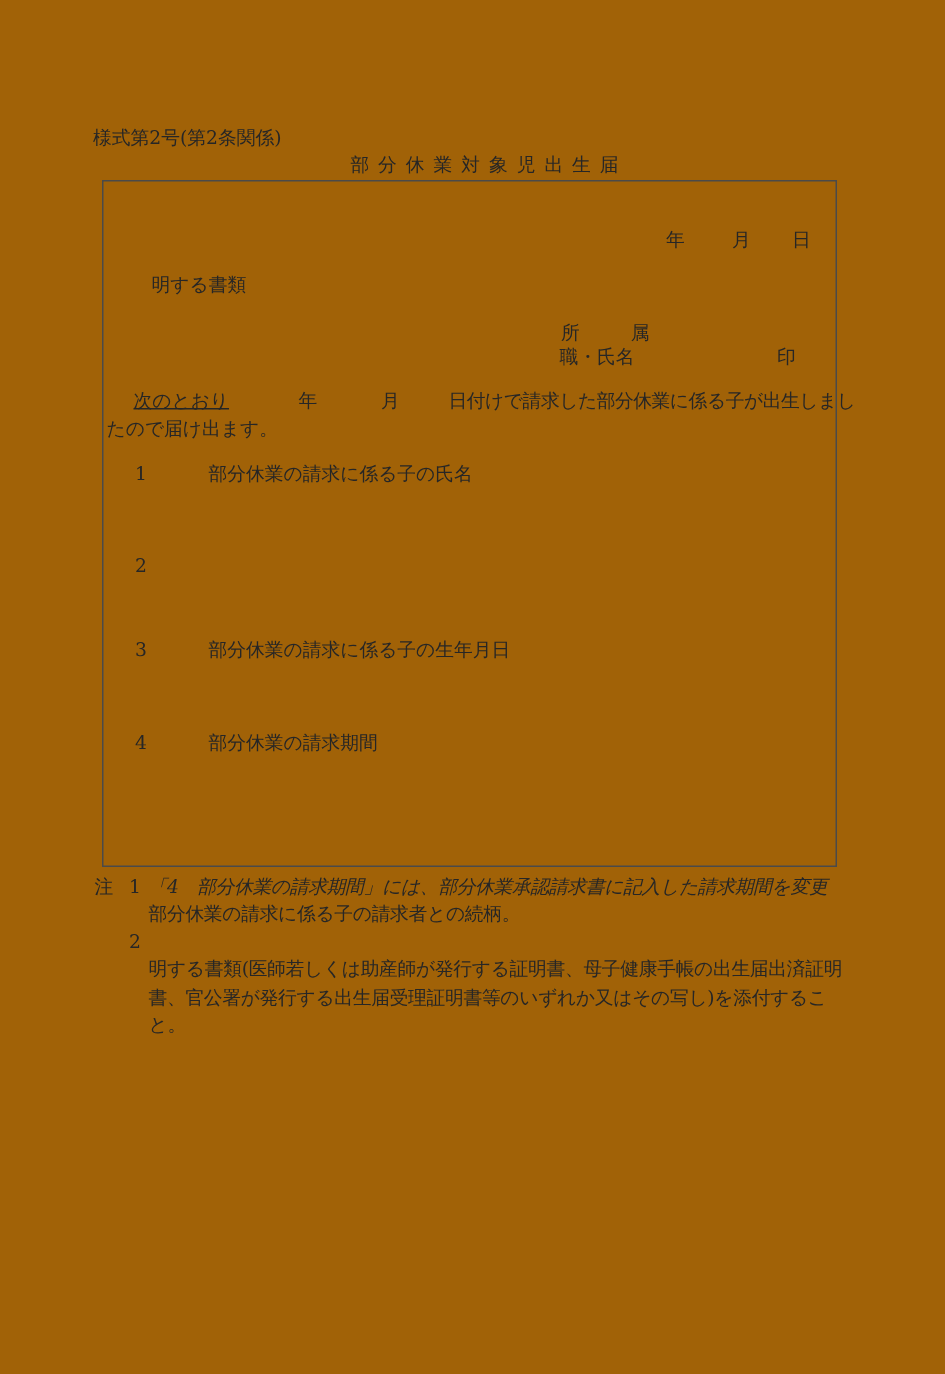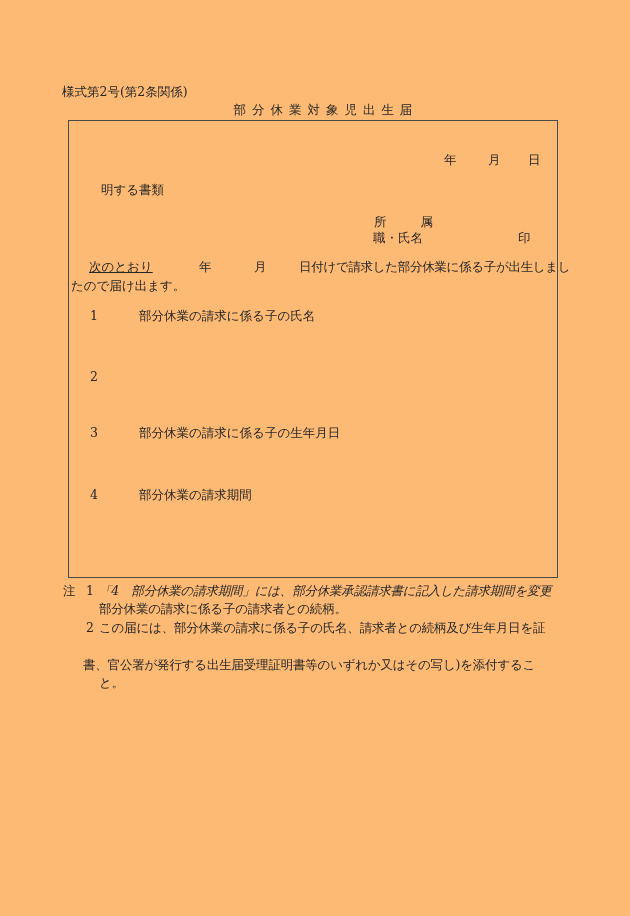--- a/index.html
+++ b/index.html
@@ -1,20 +1,20 @@
 <!DOCTYPE html>
 <html><head>
 <meta charset="utf-8">
 <style>
   html, body { margin: 0; padding: 0; background: #ffffff; }
   .page {
     position: relative;
     width: 630px;
     height: 916px;
-    background: #fdba74;
+    background: #a16207;
     font-family: "DejaVu Serif", "Liberation Serif", serif;
     color: #262626;
     font-size: 12.5px;
     line-height: 1.4;
     overflow: hidden;
   }
   .abs { position: absolute; white-space: nowrap; }
 
   #form-number { left: 62px; top: 83px; }
   #doc-title   { left: 0; right: 0; top: 101px; text-align: center; letter-spacing: 1px; padding-left: 17px; }
@@ -50,21 +50,21 @@
   #item4-no, #item4-label { top: 365px; }
 
   .note-line { letter-spacing: -0.2px; }
   #note-marker { left: 63px; top: 582px; }
   #note1-no  { left: 86px; top: 582px; }
   #note1-l1  { left: 99px; top: 582px; font-style: italic; }
   #note1-l2  { left: 99px; top: 600px; }
   #note2-no  { left: 86px; top: 619px; }
   #note2-l1  { left: 99px; top: 619px; }
   #note2-l2  { left: 99px; top: 637px; }
-  #note2-l3  { left: 83px; top: 656px; }
+  #note2-l3  { left: 99px; top: 656px; }
   #note2-l4  { left: 99px; top: 674px; }
 </style>
 </head>
 <body>
 
 <div class="page">
 
   <div class="abs" id="form-number">様式第2号(第2条関係)</div>
   <div class="abs" id="doc-title">部 分 休 業 対 象 児 出 生 届</div>
 
@@ -102,17 +102,17 @@
 
   </div>
 
   <span class="abs" id="note-marker">注</span>
 
   <span class="abs" id="note1-no">1</span>
   <span class="abs note-line" id="note1-l1">「4　部分休業の請求期間」には、部分休業承認請求書に記入した請求期間を変更</span>
   <span class="abs note-line" id="note1-l2">部分休業の請求に係る子の請求者との続柄。</span>
 
   <span class="abs" id="note2-no">2</span>
-  <span class="abs note-line" id="note2-l1">この届には、部分休業の請求に係る子の氏名、請求者との続柄及び生年月日を証</span>
+  <span class="abs note-line" id="note2-l2">明する書類(医師若しくは助産師が発行する証明書、母子健康手帳の出生届出済証明</span>
   <span class="abs note-line" id="note2-l3">書、官公署が発行する出生届受理証明書等のいずれか又はその写し)を添付するこ</span>
   <span class="abs note-line" id="note2-l4">と。</span>
 
 </div>
 
 </body></html>

